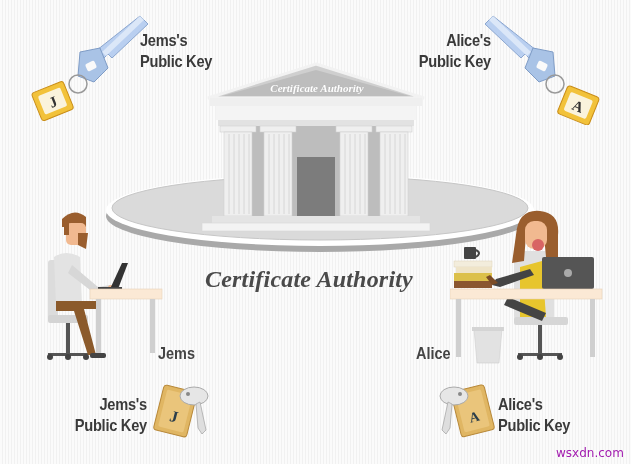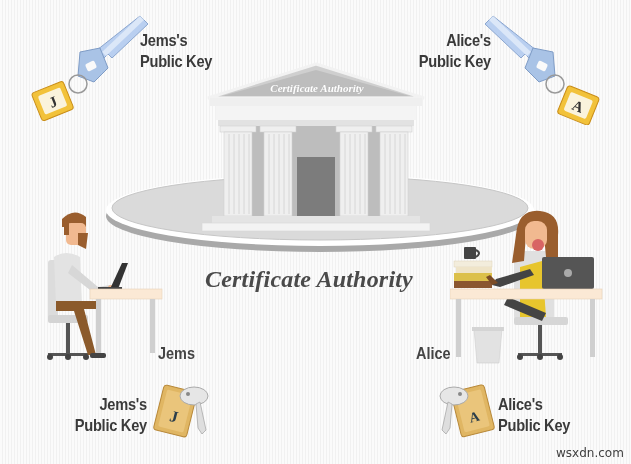--- a/index.html
+++ b/index.html
@@ -11,21 +11,21 @@
   .key-label{font-family:"Liberation Sans",sans-serif;font-weight:bold;color:#3a3a3a;
     font-size:17px;line-height:21px;letter-spacing:-0.3px;transform:scaleX(0.86);}
   .key-label.right{text-align:right;transform-origin:right top;}
   .key-label.left{text-align:left;transform-origin:left top;}
   .person-label{font-family:"Liberation Sans",sans-serif;font-weight:bold;color:#444;
     font-size:17px;transform:scaleX(0.85);transform-origin:left top;}
   .ca-title{font-family:"Liberation Serif",serif;font-style:italic;font-weight:bold;
     color:#4a4a4a;font-size:24px;letter-spacing:0.2px;}
   .pediment-text{font-family:"Liberation Serif",serif;font-style:italic;color:#fff;
     font-size:11px;font-weight:bold;text-shadow:0 0 1px #aaa;}
-  .watermark{font-family:"DejaVu Sans",sans-serif;font-size:12px;color:#404040;}
+  .watermark{font-family:"DejaVu Sans",sans-serif;font-size:12px;color:#a21caf;}
 </style>
 </head>
 <body>
 
 <svg class="abs" style="left:28px;top:10px" width="120" height="115" viewBox="0 0 120 115">
 
   <path d="M112 6 L120 14 L84 48 L80 44 L76 48 L72 44 L68 48 L64 44 Z" fill="#b9cff0" stroke="#8ba6cf" stroke-width="1"></path>
   <path d="M112 6 L116 10 L78 46 L74 42 Z" fill="#dbe7f8"></path>
 
   <path d="M52 42 L72 38 L80 58 L66 72 L50 66 Z" fill="#a9c3e6" stroke="#7f9cc6" stroke-width="1"></path>

